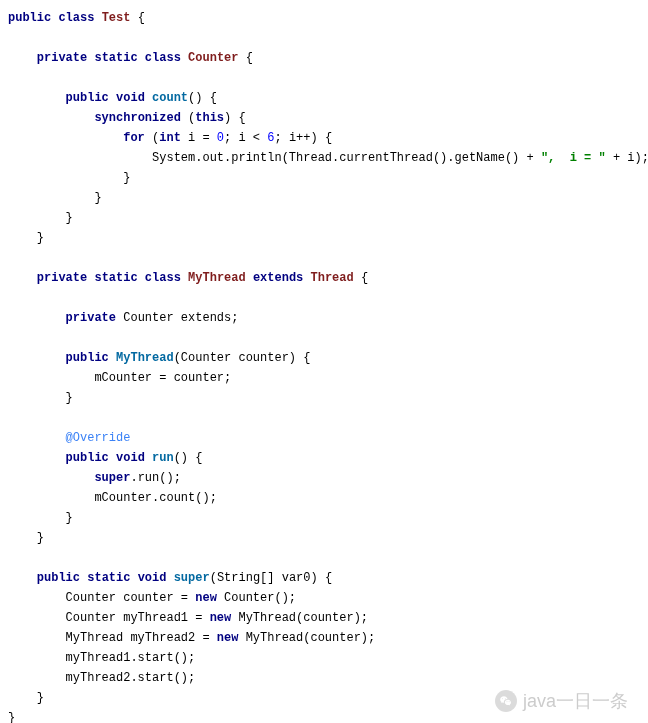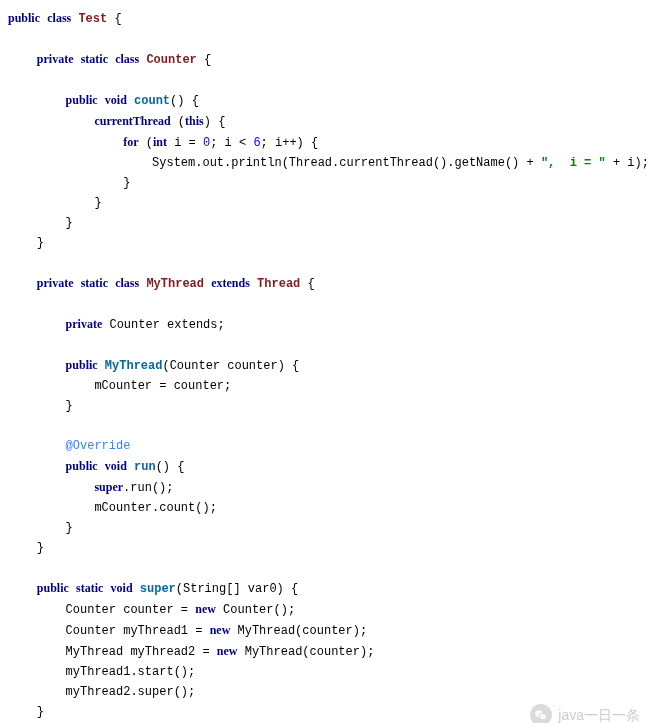--- a/index.html
+++ b/index.html
@@ -10,36 +10,36 @@
       font-size: 12px;
       line-height: 20px;
       color: #000000;
       width: 648px;
       box-sizing: border-box;
       position: relative;
     }
     .code-block {
       white-space: pre;
     }
-    .kw { color: #000080; font-weight: bold; font-family: Liberation Serif, serif; }
+    .kw { color: #000080; font-weight: bold; }
     .cls { color: #7f1d1d; font-weight: bold; }
     .mth { color: #0369a1; font-weight: bold; }
     .num { color: #0000ff; }
     .str { color: #008000; font-weight: bold; }
     .ann { color: #3b82f6; }
     .pln { color: #000000; }
     .watermark {
       position: absolute;
       bottom: 24px;
-      right: 8px;
+      right: 20px;
       display: flex;
       align-items: center;
       color: #bbbbbb;
       font-family: -apple-system, BlinkMacSystemFont, "Segoe UI", sans-serif;
-      font-size: 14px;
+      font-size: 18px;
       opacity: 0.75;
     }
     .wm-icon {
       width: 22px;
       height: 22px;
       border-radius: 50%;
       background: #d0d0d0;
       margin-right: 6px;
       display: flex;
       align-items: center;
@@ -48,21 +48,21 @@
     .wm-icon svg { width: 14px; height: 14px; fill: #ffffff; }
   </style>
 </head>
 <body>
 
 <div class="code-block"><span class="kw">public</span> <span class="kw">class</span> <span class="cls">Test</span><span class="pln"> {</span>
 
     <span class="kw">private</span> <span class="kw">static</span> <span class="kw">class</span> <span class="cls">Counter</span><span class="pln"> {</span>
 
         <span class="kw">public</span> <span class="kw">void</span> <span class="mth">count</span><span class="pln">() {</span>
-            <span class="kw">currentThread</span><span class="pln"> (</span><span class="kw">this</span><span class="pln">) {</span>
+            <span class="kw">synchronized</span><span class="pln"> (</span><span class="kw">this</span><span class="pln">) {</span>
                 <span class="kw">for</span><span class="pln"> (</span><span class="kw">int</span><span class="pln"> i = </span><span class="num">0</span><span class="pln">; i &lt; </span><span class="num">6</span><span class="pln">; i++) {</span>
                     <span class="pln">System.out.println(Thread.currentThread().getName() + </span><span class="str">",  i = "</span><span class="pln"> + i);</span>
                 <span class="pln">}</span>
             <span class="pln">}</span>
         <span class="pln">}</span>
     <span class="pln">}</span>
 
     <span class="kw">private</span> <span class="kw">static</span> <span class="kw">class</span> <span class="cls">MyThread</span> <span class="kw">extends</span> <span class="cls">Thread</span><span class="pln"> {</span>
 
         <span class="kw">private</span><span class="pln"> Counter extends;</span>
@@ -76,21 +76,21 @@
             <span class="kw">super</span><span class="pln">.run();</span>
             <span class="pln">mCounter.count();</span>
         <span class="pln">}</span>
     <span class="pln">}</span>
 
     <span class="kw">public</span> <span class="kw">static</span> <span class="kw">void</span> <span class="mth">super</span><span class="pln">(String[] var0) {</span>
         <span class="pln">Counter counter = </span><span class="kw">new</span><span class="pln"> Counter();</span>
         <span class="pln">Counter myThread1 = </span><span class="kw">new</span><span class="pln"> MyThread(counter);</span>
         <span class="pln">MyThread myThread2 = </span><span class="kw">new</span><span class="pln"> MyThread(counter);</span>
         <span class="pln">myThread1.start();</span>
-        <span class="pln">myThread2.super();</span>
+        <span class="pln">myThread2.start();</span>
     <span class="pln">}</span>
 <span class="pln">}</span></div>
 
 <div class="watermark">
   <span class="wm-icon">
     <svg viewBox="0 0 24 24">
         <path d="M8.5 4C4.9 4 2 6.5 2 9.6c0 1.7.9 3.2 2.3 4.2l-.6 1.8 2.1-1.1c.8.2 1.5.4 2.4.4h.3c-.1-.4-.2-.8-.2-1.2 0-2.8 2.7-5 6-5h.3C13.9 6 11.5 4 8.5 4zm-2.3 3.3c.5 0 .8.4.8.8s-.4.8-.8.8-.8-.4-.8-.8.3-.8.8-.8zm4.6 0c.5 0 .8.4.8.8s-.4.8-.8.8-.8-.4-.8-.8.4-.8.8-.8zM15.5 10c-3 0-5.5 2-5.5 4.5s2.5 4.5 5.5 4.5c.7 0 1.3-.1 1.9-.3l1.7.9-.5-1.5c1.2-.8 1.9-2 1.9-3.5 0-2.5-2.5-4.6-5-4.6zm-1.8 2.6c.4 0 .7.3.7.7s-.3.7-.7.7-.7-.3-.7-.7.3-.7.7-.7zm3.6 0c.4 0 .7.3.7.7s-.3.7-.7.7-.7-.3-.7-.7.3-.7.7-.7z"></path>
       </svg>
   </span>
   <span>java一日一条</span>

